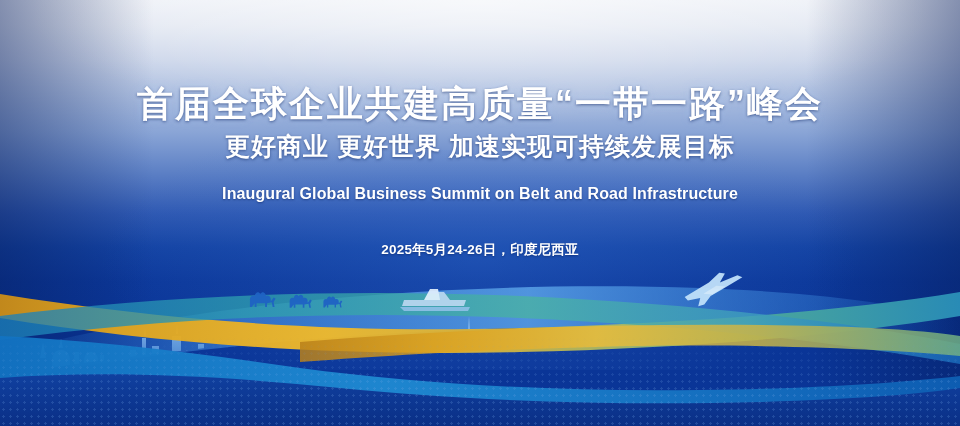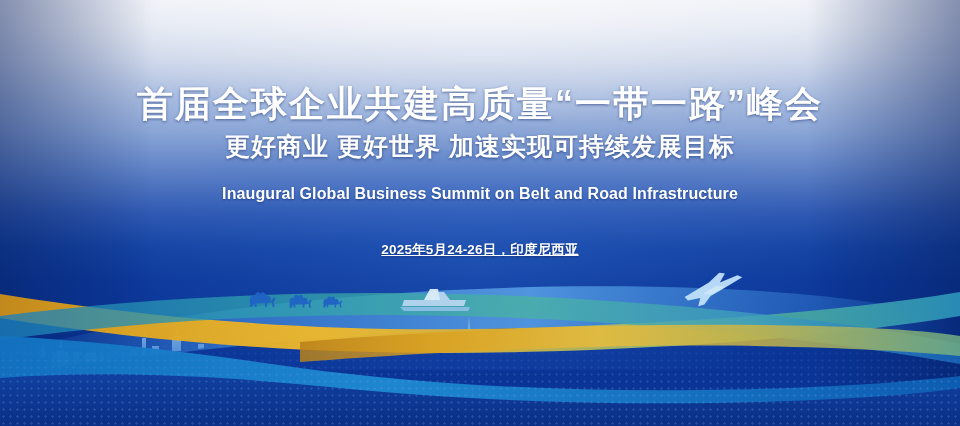--- a/index.html
+++ b/index.html
@@ -69,21 +69,21 @@
     text-shadow:0 1px 2px rgba(8,30,90,.5);
     white-space:nowrap;
   }
   .en-1{padding-top:24px;}
   .date-line{
     margin:0;
     font-size:13.5px;font-weight:600;line-height:1.45;letter-spacing:.2px;
     text-shadow:0 1px 2px rgba(8,30,90,.5);
     white-space:nowrap;
   }
-  .date-1{padding-top:34px;text-decoration:underline;}
+  .date-1{padding-top:34px;}
 
   
   .art{position:absolute;left:0;bottom:0;width:960px;height:160px;z-index:10;}
   .art svg{display:block;width:960px;height:160px;}
 
   .dots{
     position:absolute;left:0;bottom:0;width:960px;height:90px;z-index:12;
     background-image:radial-gradient(rgba(120,170,235,.22) 1px, rgba(0,0,0,0) 1.2px);
     background-size:7px 7px;
     -webkit-mask-image:linear-gradient(180deg, rgba(0,0,0,0) 0%, rgba(0,0,0,.9) 55%, rgba(0,0,0,1) 100%);

